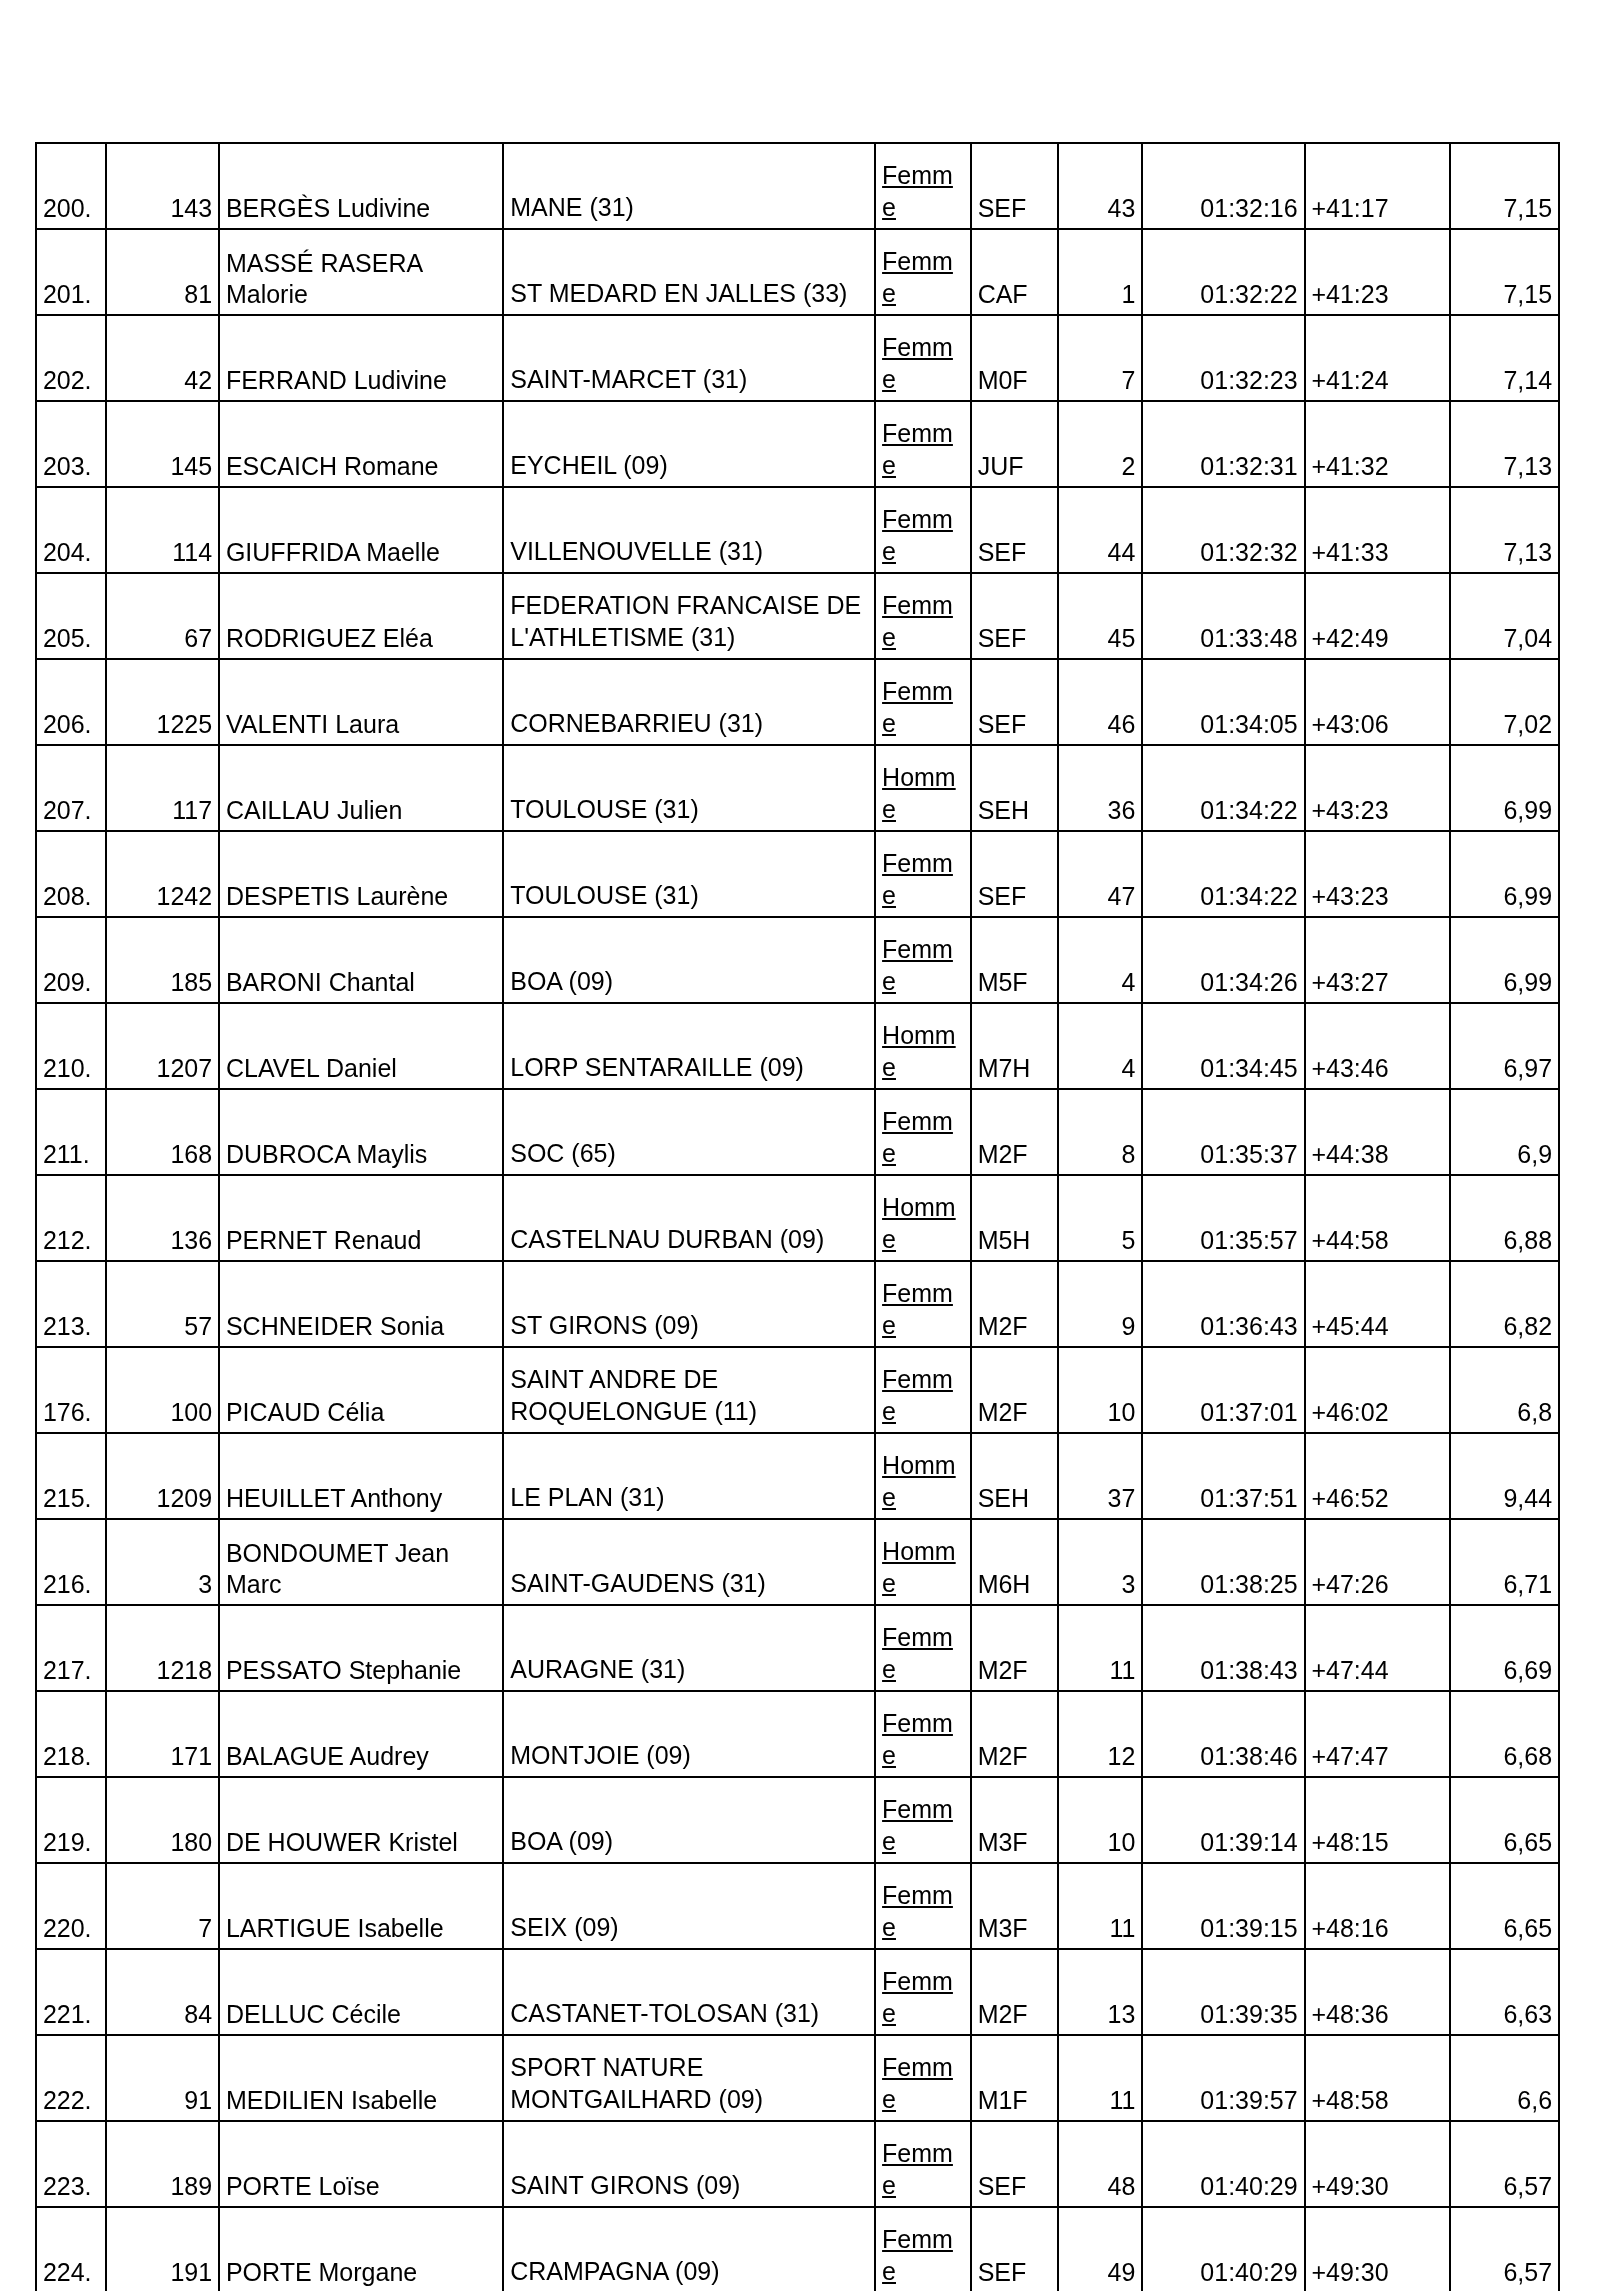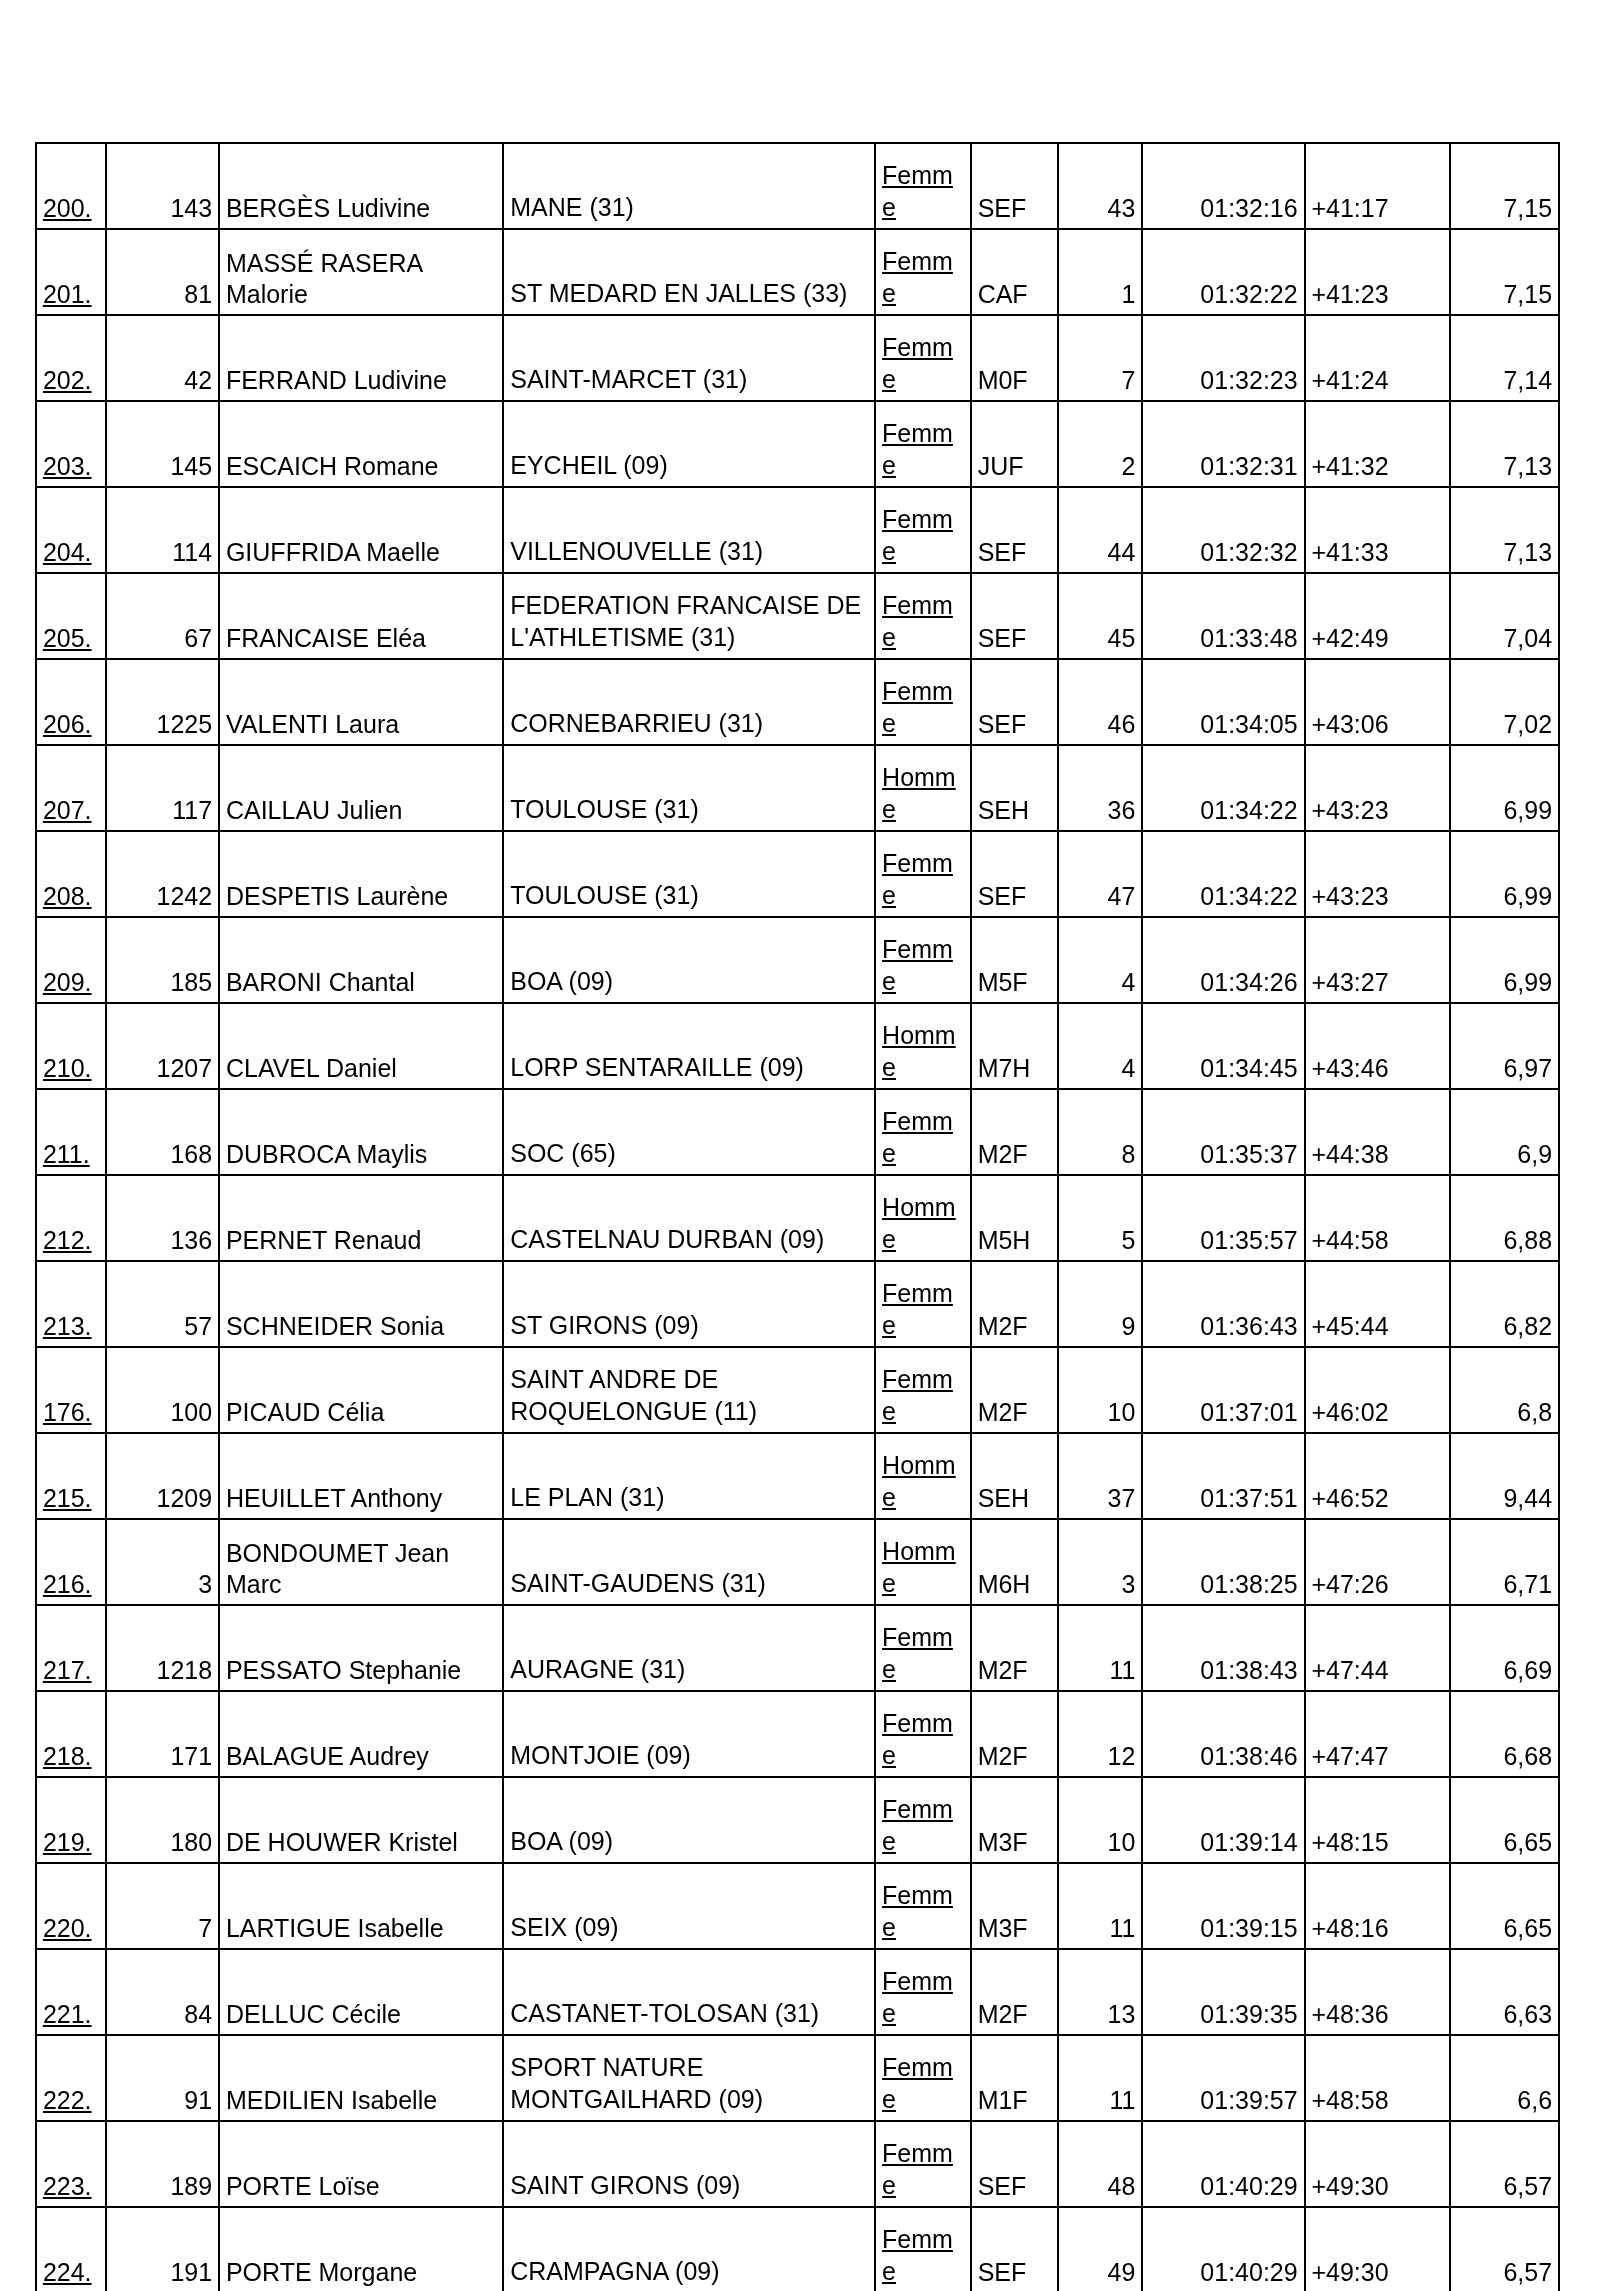--- a/index.html
+++ b/index.html
@@ -70,21 +70,21 @@
   .cell-sex .sex-inner {
     display: block;
     white-space: normal;
   }
 
   .cell-club {
     line-height: 1.28;
     border-radius: 21px;
   }
 
-  .cell-place { letter-spacing: 0; text-decoration: underline; }
+  .cell-place { letter-spacing: 0; }
 </style>
 </head>
 <body>
 
 <div class="page">
   <table class="results-table">
     <colgroup>
       <col class="c-place">
       <col class="c-bib">
       <col class="c-name">
@@ -163,21 +163,21 @@
           </td>
           <td class="ta-left">SEF</td>
           <td class="ta-right">44</td>
           <td class="ta-right">01:32:32</td>
           <td class="ta-left">+41:33</td>
           <td class="ta-right">7,13</td>
         </tr>
         <tr>
           <td class="ta-left cell-place">205.</td>
           <td class="ta-right">67</td>
-          <td class="ta-left">FRANCAISE Eléa</td>
+          <td class="ta-left">RODRIGUEZ Eléa</td>
           <td class="ta-left cell-club">FEDERATION FRANCAISE DE L'ATHLETISME (31)</td>
           <td class="ta-left cell-sex">
             <span class="sex-inner">Femme</span>
           </td>
           <td class="ta-left">SEF</td>
           <td class="ta-right">45</td>
           <td class="ta-right">01:33:48</td>
           <td class="ta-left">+42:49</td>
           <td class="ta-right">7,04</td>
         </tr>

